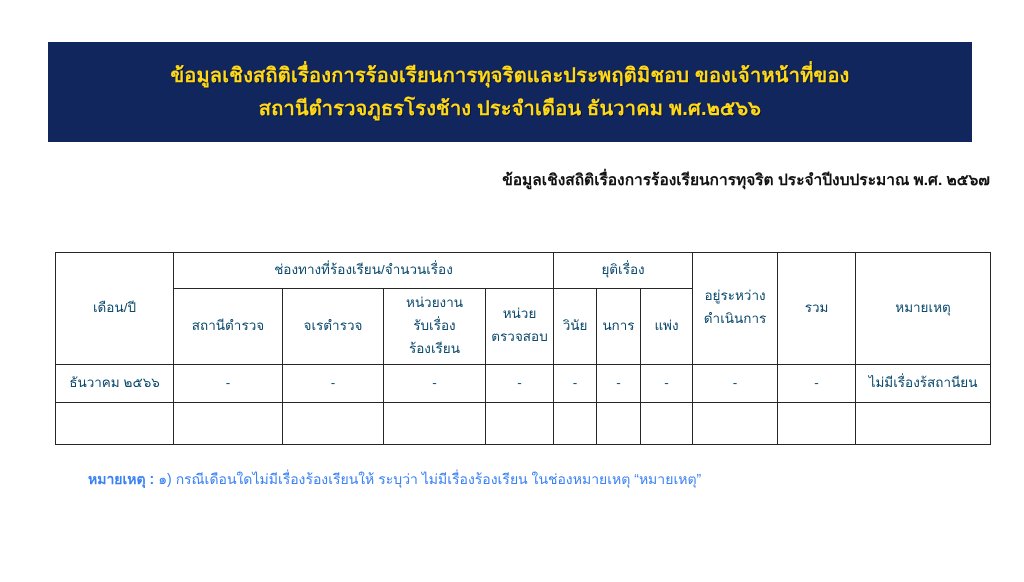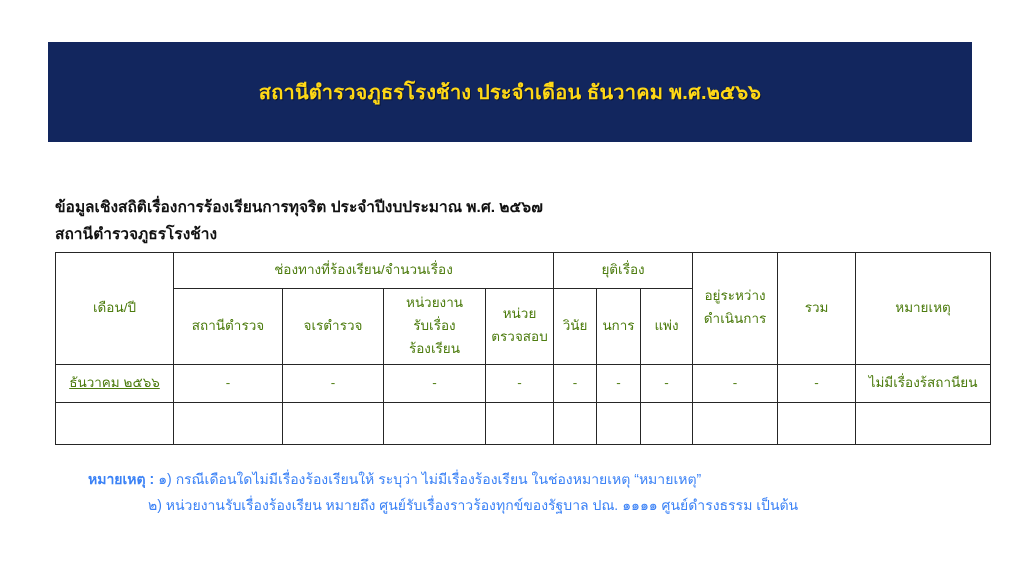--- a/index.html
+++ b/index.html
@@ -28,77 +28,75 @@
     font-size: 20px;
     line-height: 1.25;
     text-shadow: 1px 1px 0 #0a1538;
     letter-spacing: 0.2px;
     text-align: center;
   }
   .subtitle {
     position: absolute;
     left: 55px; top: 166px;
     width: 935px;
-    text-align: left;
-    margin-top: 27px;
+    text-align: right;
   }
   .subtitle .sline {
     font-weight: bold;
     font-size: 15.5px;
     line-height: 27px;
     color: #111;
   }
   table.report {
     position: absolute;
     left: 55px; top: 252px;
     width: 935px;
     border-collapse: collapse;
     table-layout: fixed;
   }
   table.report td {
     border: 1px solid #262626;
     text-align: center;
     vertical-align: middle;
     font-size: 13.5px;
     line-height: 1.7;
-    color: #4d7c0f;
+    color: #0c4a6e;
     white-space: pre-line;
     padding: 3px 2px;
     overflow: hidden;
   }
   tr.hrow1 td { height: 36px; }
   tr.hrow2 td { height: 75px; }
   tr.drow  td { height: 38px; }
   tr.erow  td { height: 42px; }
   td.month-cell {
     text-align: left;
     padding-left: 7px;
-    text-decoration: underline;
   }
   .footnotes {
     position: absolute;
     left: 88px; top: 466px;
     width: 880px;
     font-size: 14px;
     color: #3b82f6;
   }
   .fn-line { line-height: 26px; white-space: nowrap; }
   .fn-line.indent { margin-left: 60px; }
   .fn-label { font-weight: bold; margin-right: 4px; }
 </style>
 </head>
 <body>
 
 <div class="banner">
+  <div class="bline">ข้อมูลเชิงสถิติเรื่องการร้องเรียนการทุจริตและประพฤติมิชอบ ของเจ้าหน้าที่ของ</div>
   <div class="bline">สถานีตำรวจภูธรโรงช้าง ประจำเดือน ธันวาคม พ.ศ.๒๕๖๖</div>
 </div>
 
 <div class="subtitle">
   <div class="sline">ข้อมูลเชิงสถิติเรื่องการร้องเรียนการทุจริต ประจำปีงบประมาณ พ.ศ. ๒๕๖๗</div>
-  <div class="sline">สถานีตำรวจภูธรโรงช้าง</div>
 </div>
 
 <table class="report">
   <colgroup>
     <col style="width:118px">
       <col style="width:109px">
       <col style="width:101px">
     <col style="width:102px">
       <col style="width:68px">
       <col style="width:43px">
@@ -154,14 +152,13 @@
     <td></td>
     <td></td>
     <td></td>
     <td></td>
   </tr>
 </tbody>
   </table>
 
 <div class="footnotes">
   <div class="fn-line"><span class="fn-label">หมายเหตุ :</span><span>๑) กรณีเดือนใดไม่มีเรื่องร้องเรียนให้ ระบุว่า ไม่มีเรื่องร้องเรียน ในช่องหมายเหตุ “หมายเหตุ”</span></div>
-  <div class="fn-line indent">๒) หน่วยงานรับเรื่องร้องเรียน หมายถึง ศูนย์รับเรื่องราวร้องทุกข์ของรัฐบาล ปณ. ๑๑๑๑  ศูนย์ดำรงธรรม เป็นต้น</div>
 </div>
 
 </body></html>

